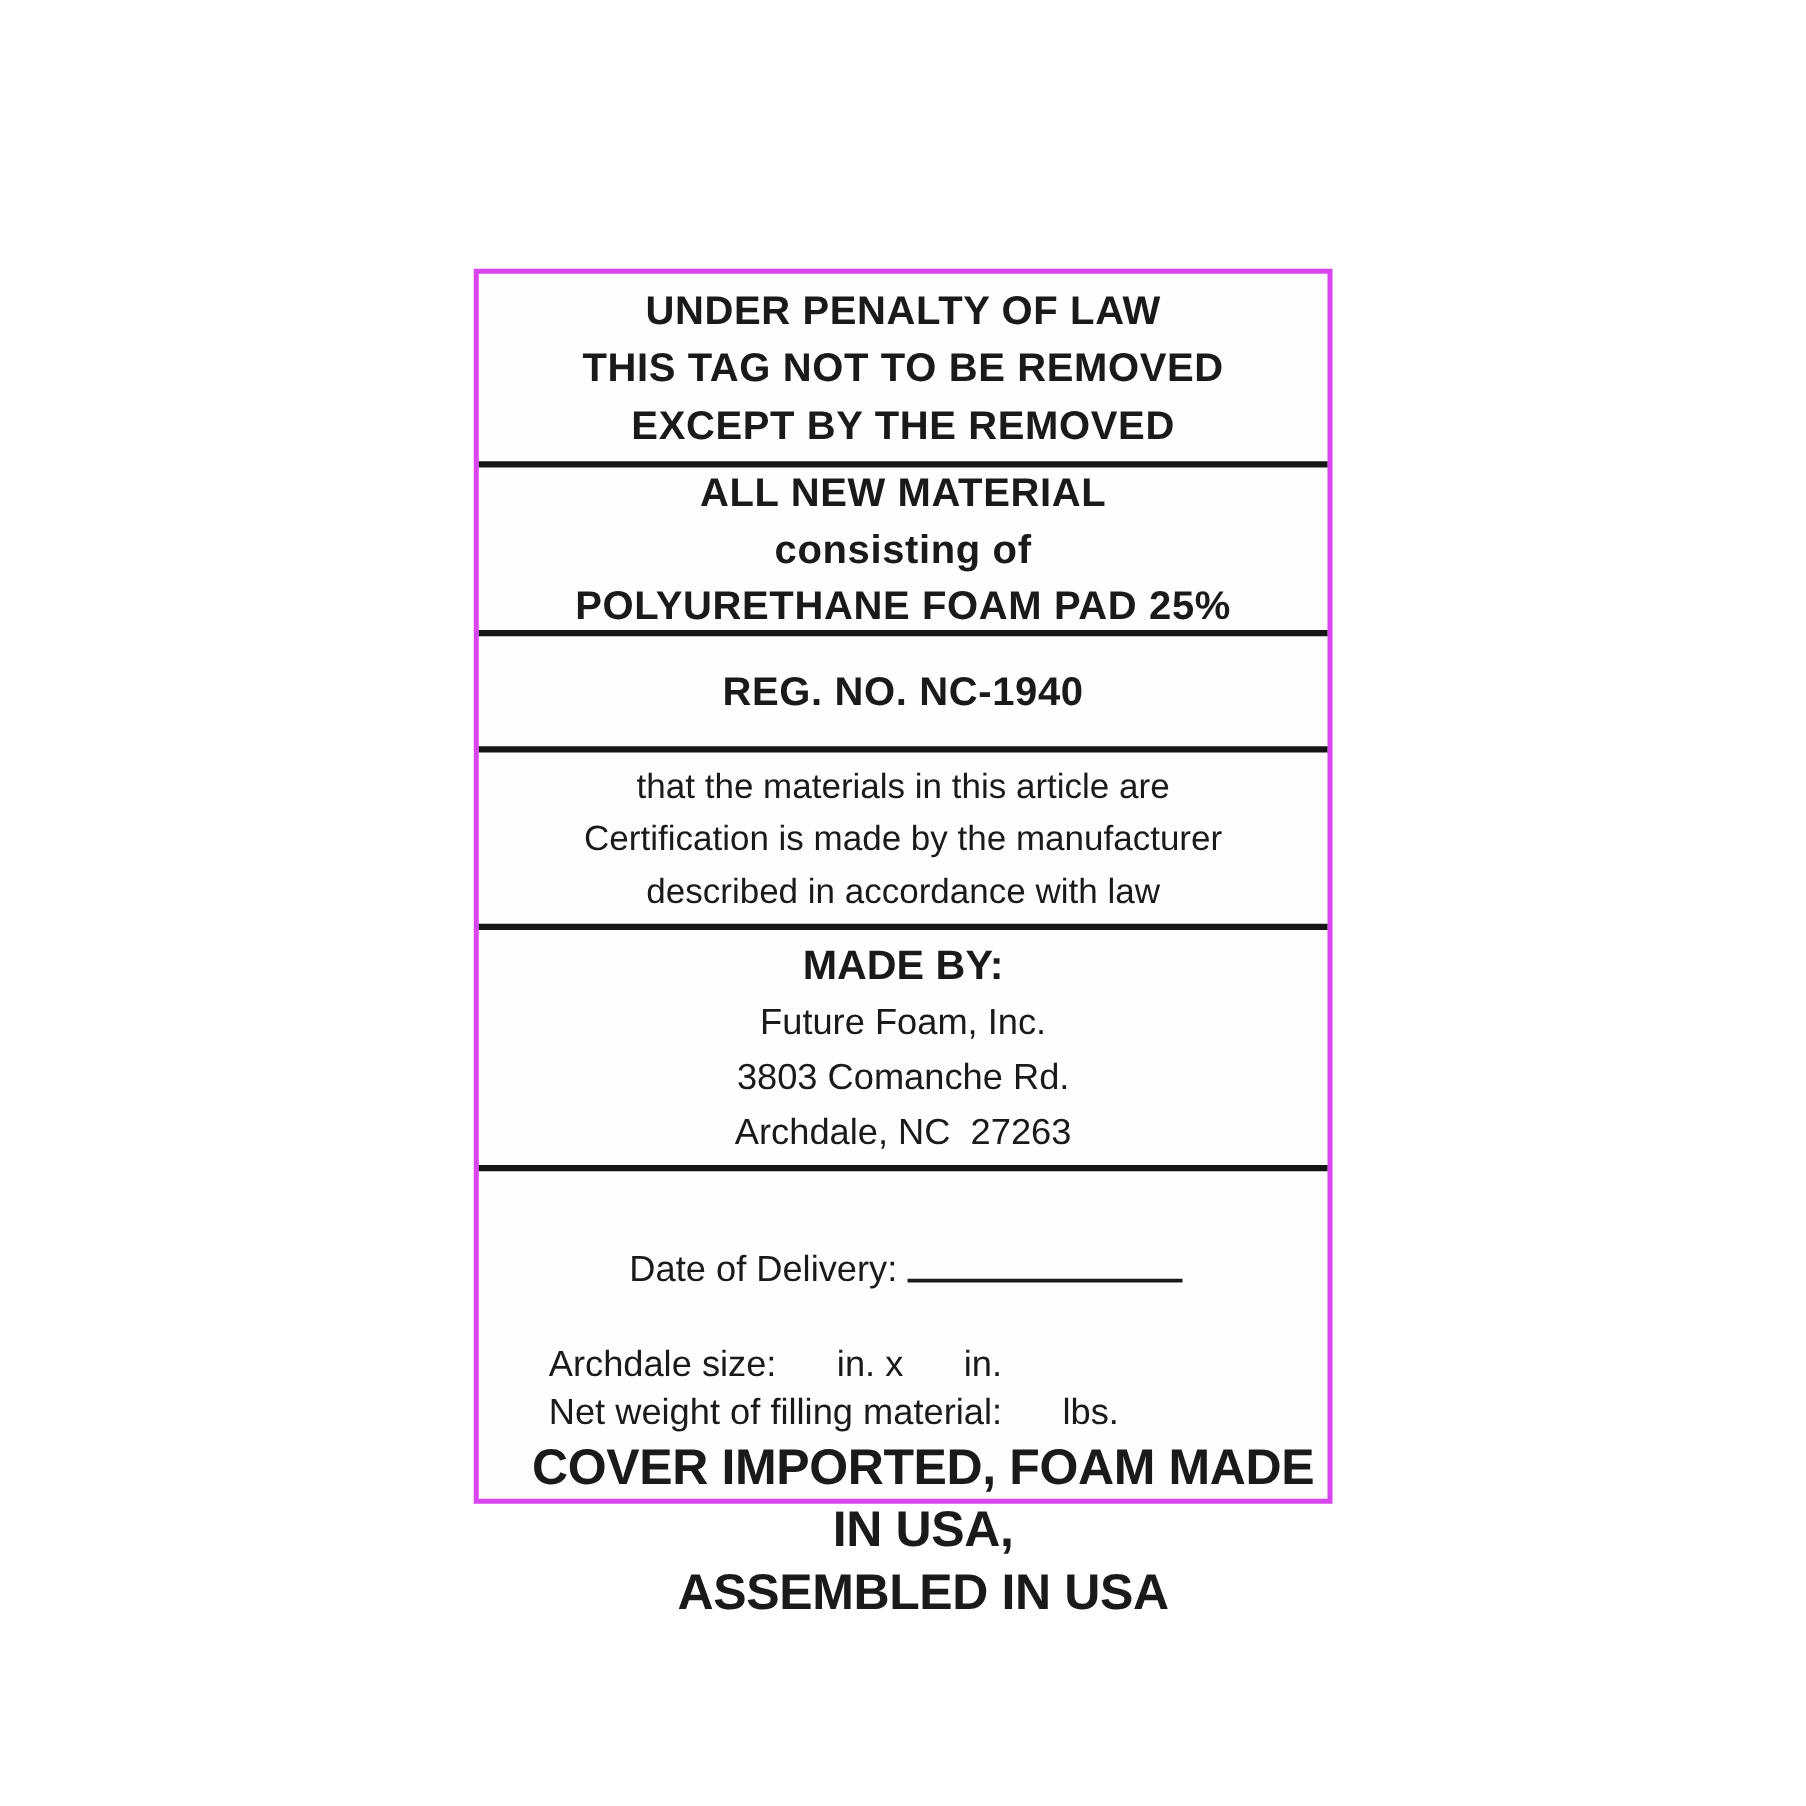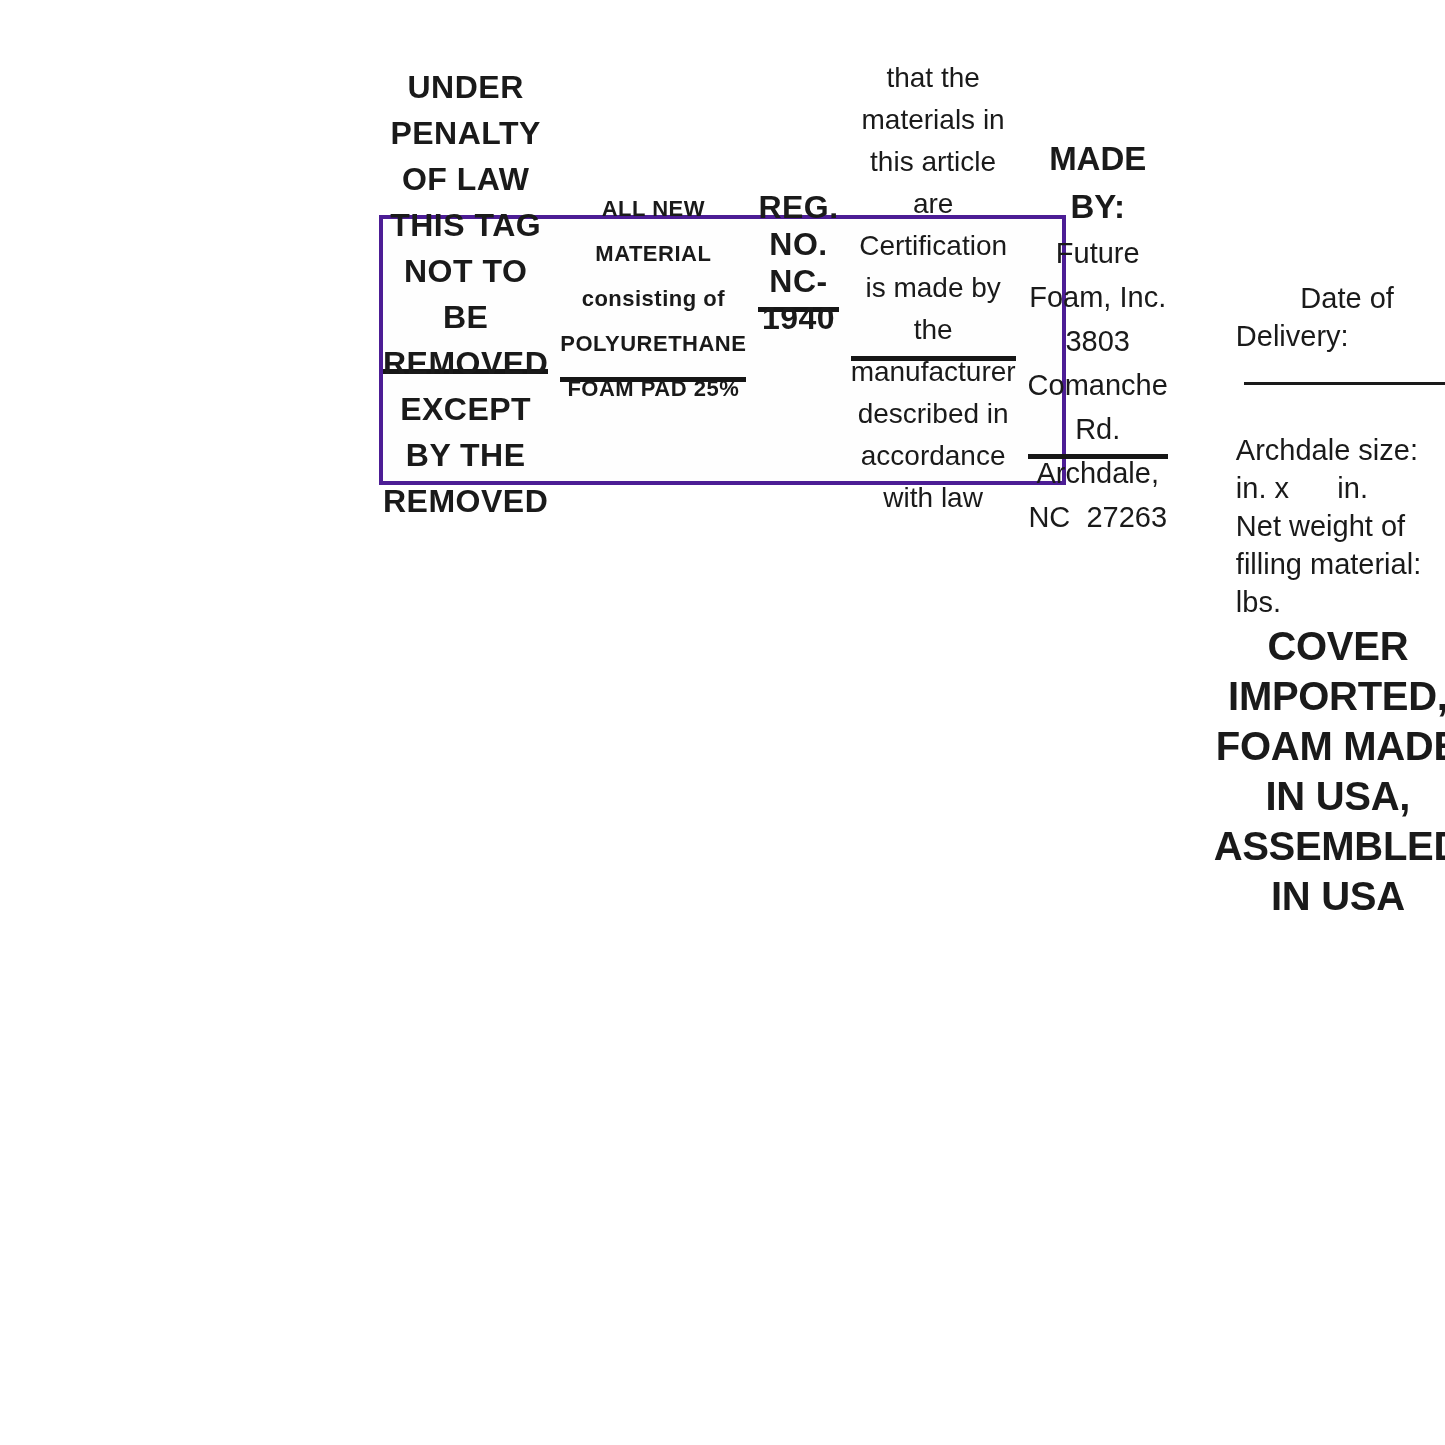--- a/index.html
+++ b/index.html
@@ -8,63 +8,62 @@
     width: 1445px;
     height: 1445px;
     background: #ffffff;
     font-family: "Liberation Sans", "DejaVu Sans", sans-serif;
     color: #1a1a1a;
     overflow: hidden;
   }
   .label {
     width: 679px;
     margin: 215px auto 0 auto;
-    border: 4px solid #4c1d95;
+    border: 4px solid #d946ef;
     background: #fefefe;
     display: flex;
-    flex-direction: row;
-    gap: 12px;
+    flex-direction: column;
   }
   .sec {
     display: flex;
     flex-direction: column;
     align-items: center;
     justify-content: center;
     text-align: center;
     border-bottom: 5px solid #161616;
     box-sizing: border-box;
   }
   .sec:last-child { border-bottom: none; }
 
   .sec-penalty {
     height: 155px;
     font-weight: bold;
     font-size: 32px;
     line-height: 46px;
     letter-spacing: 0.5px;
   }
   .sec-material {
-    height: 163px;
+    height: 135px;
     font-weight: bold;
-    font-size: 22px;
+    font-size: 32px;
     line-height: 45px;
     letter-spacing: 0.5px;
   }
   .sec-reg {
     height: 93px;
     font-weight: bold;
     font-size: 32px;
     letter-spacing: 0.5px;
   }
   .sec-cert {
     height: 142px;
     font-size: 28px;
     line-height: 42px;
   }
-  .sec-madeby { height: 240px; }
+  .sec-madeby { height: 193px; }
   .madeby-heading {
     font-weight: bold;
     font-size: 33px;
     line-height: 48px;
   }
   .madeby-line {
     font-size: 29px;
     line-height: 44px;
     white-space: pre-wrap;
   }

